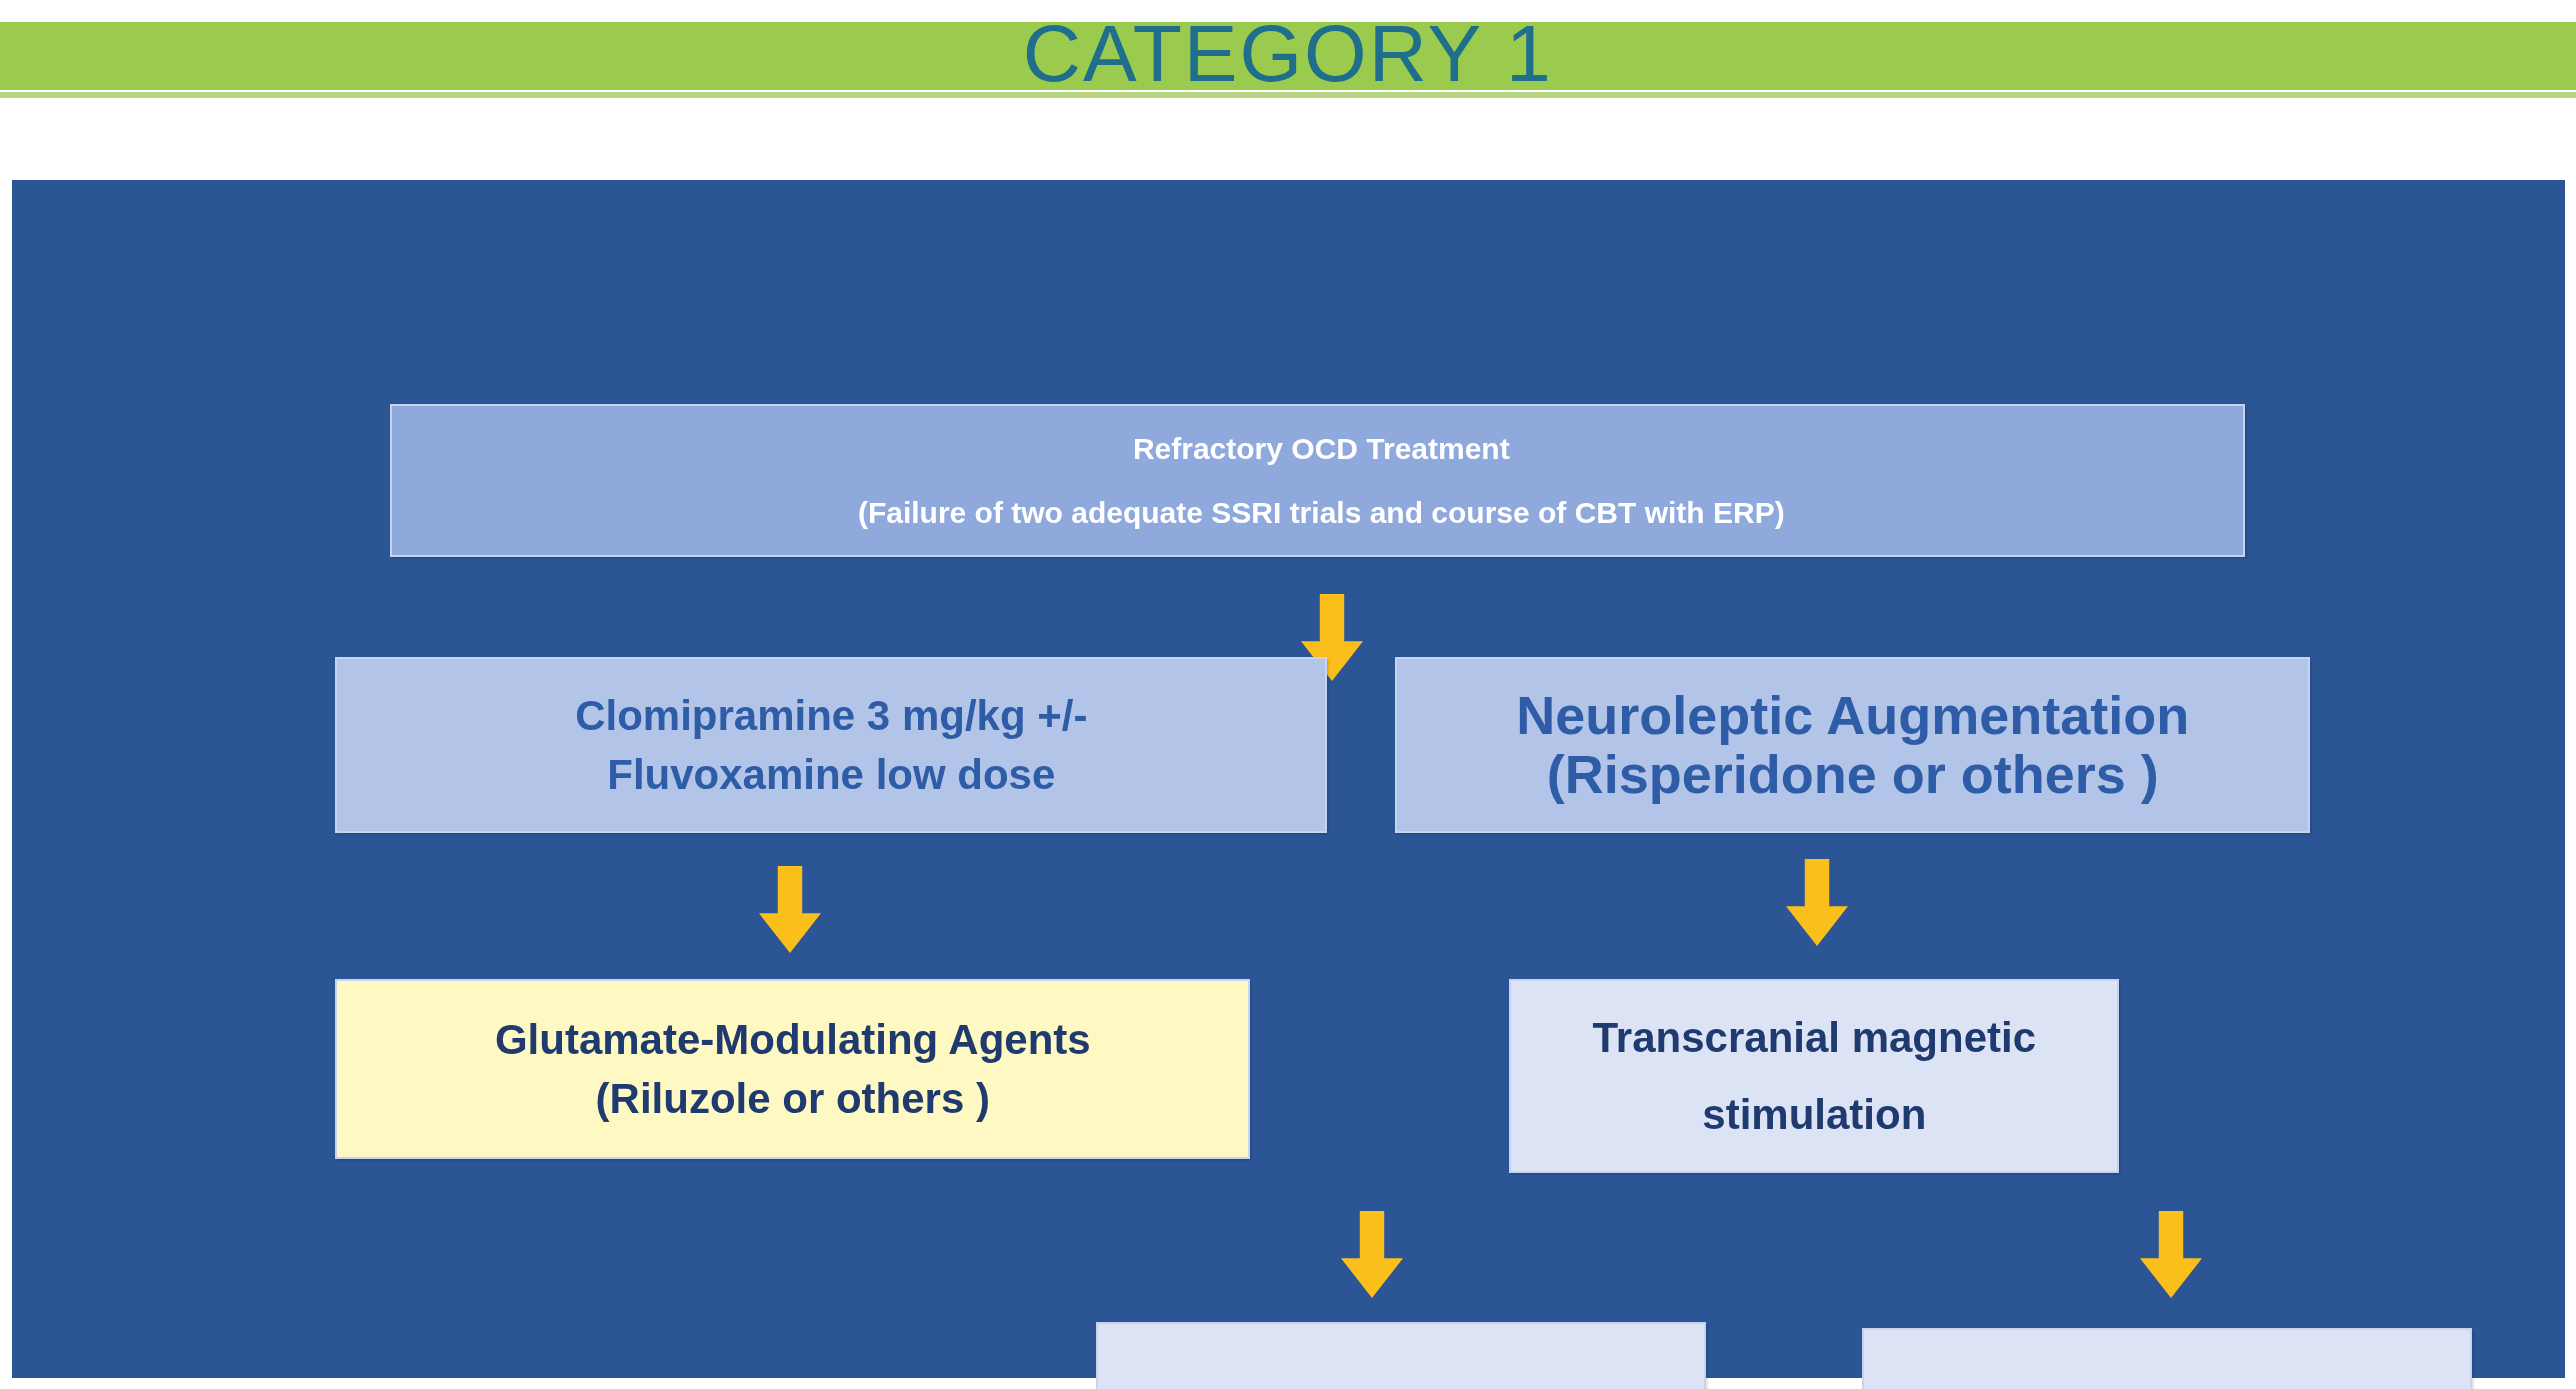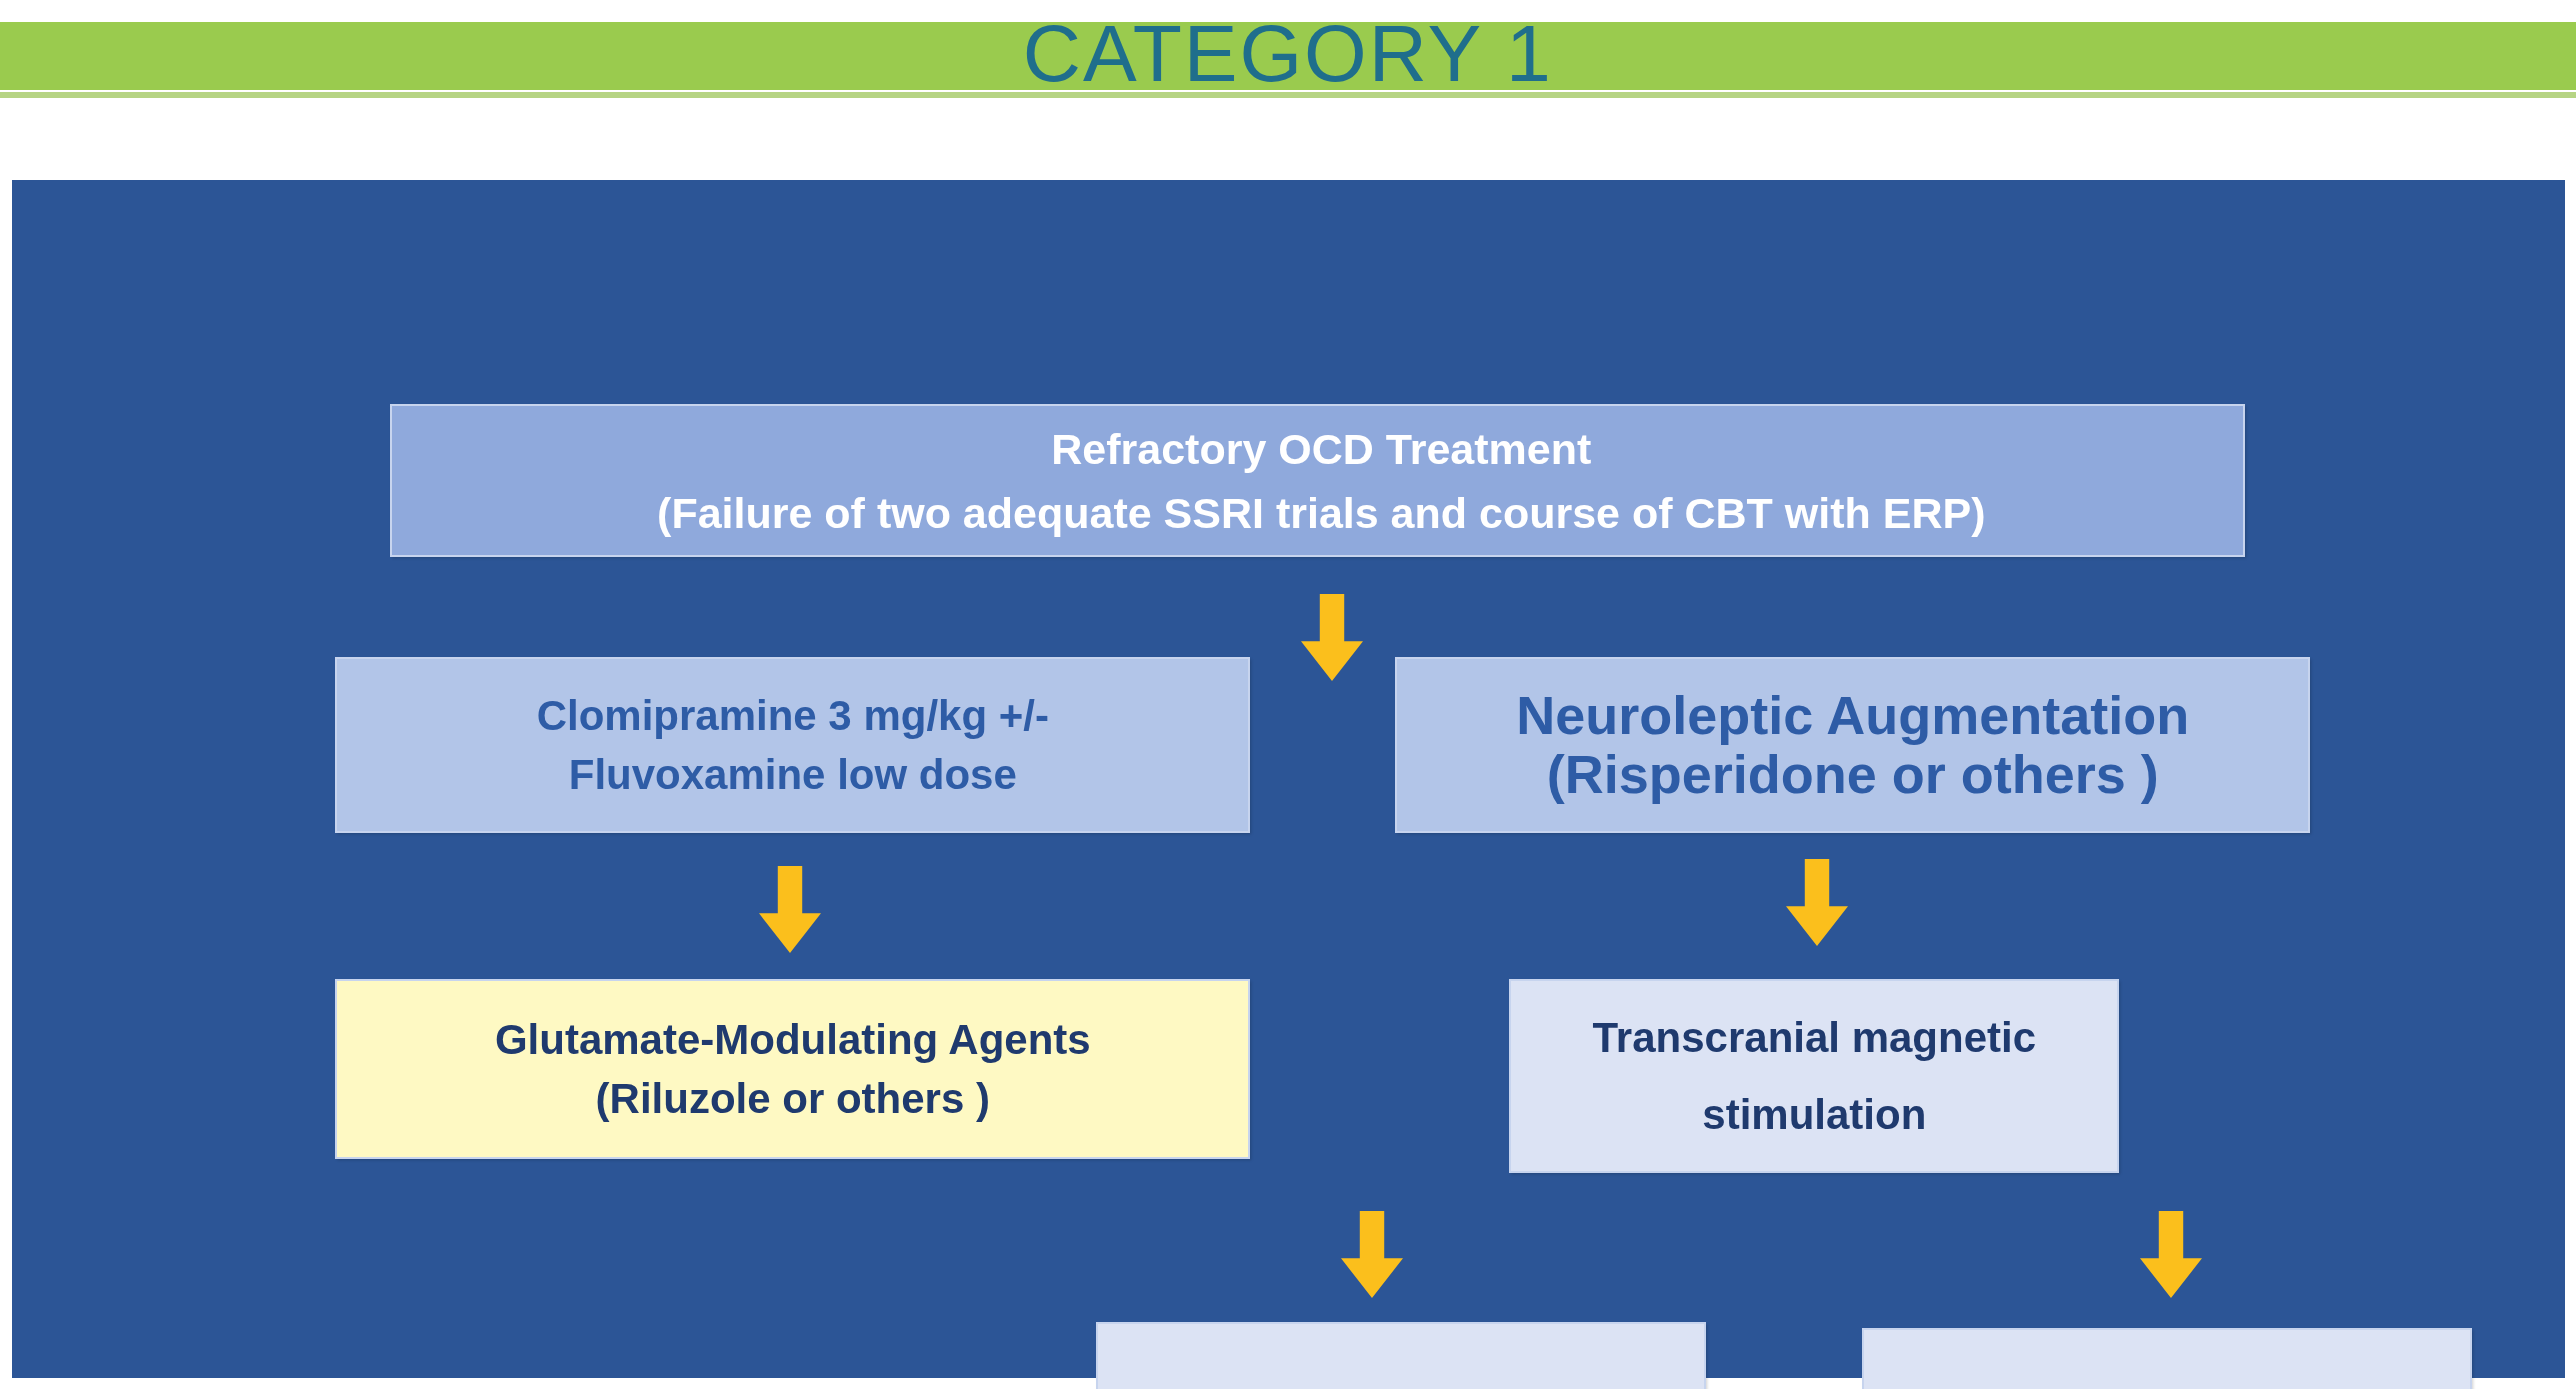--- a/index.html
+++ b/index.html
@@ -79,30 +79,30 @@
   
   #node-root {
     left: 378px;
     top: 224px;
     width: 1855px;
     height: 153px;
     background: #8FA9DC;
   }
   #node-root .node-label {
     color: #FFFFFF;
-    font-size: 43px;
+    font-size: 30px;
     line-height: 64px;
     margin-left: 7px;
   }
 
   
   #node-clomipramine {
     left: 323px;
     top: 477px;
-    width: 915px;
+    width: 992px;
     height: 176px;
     background: #B2C5E8;
     border-color: #C7D4EE;
   }
   #node-clomipramine .node-label {
     color: #2E5CA6;
     font-size: 42px;
     line-height: 59px;
   }
 

